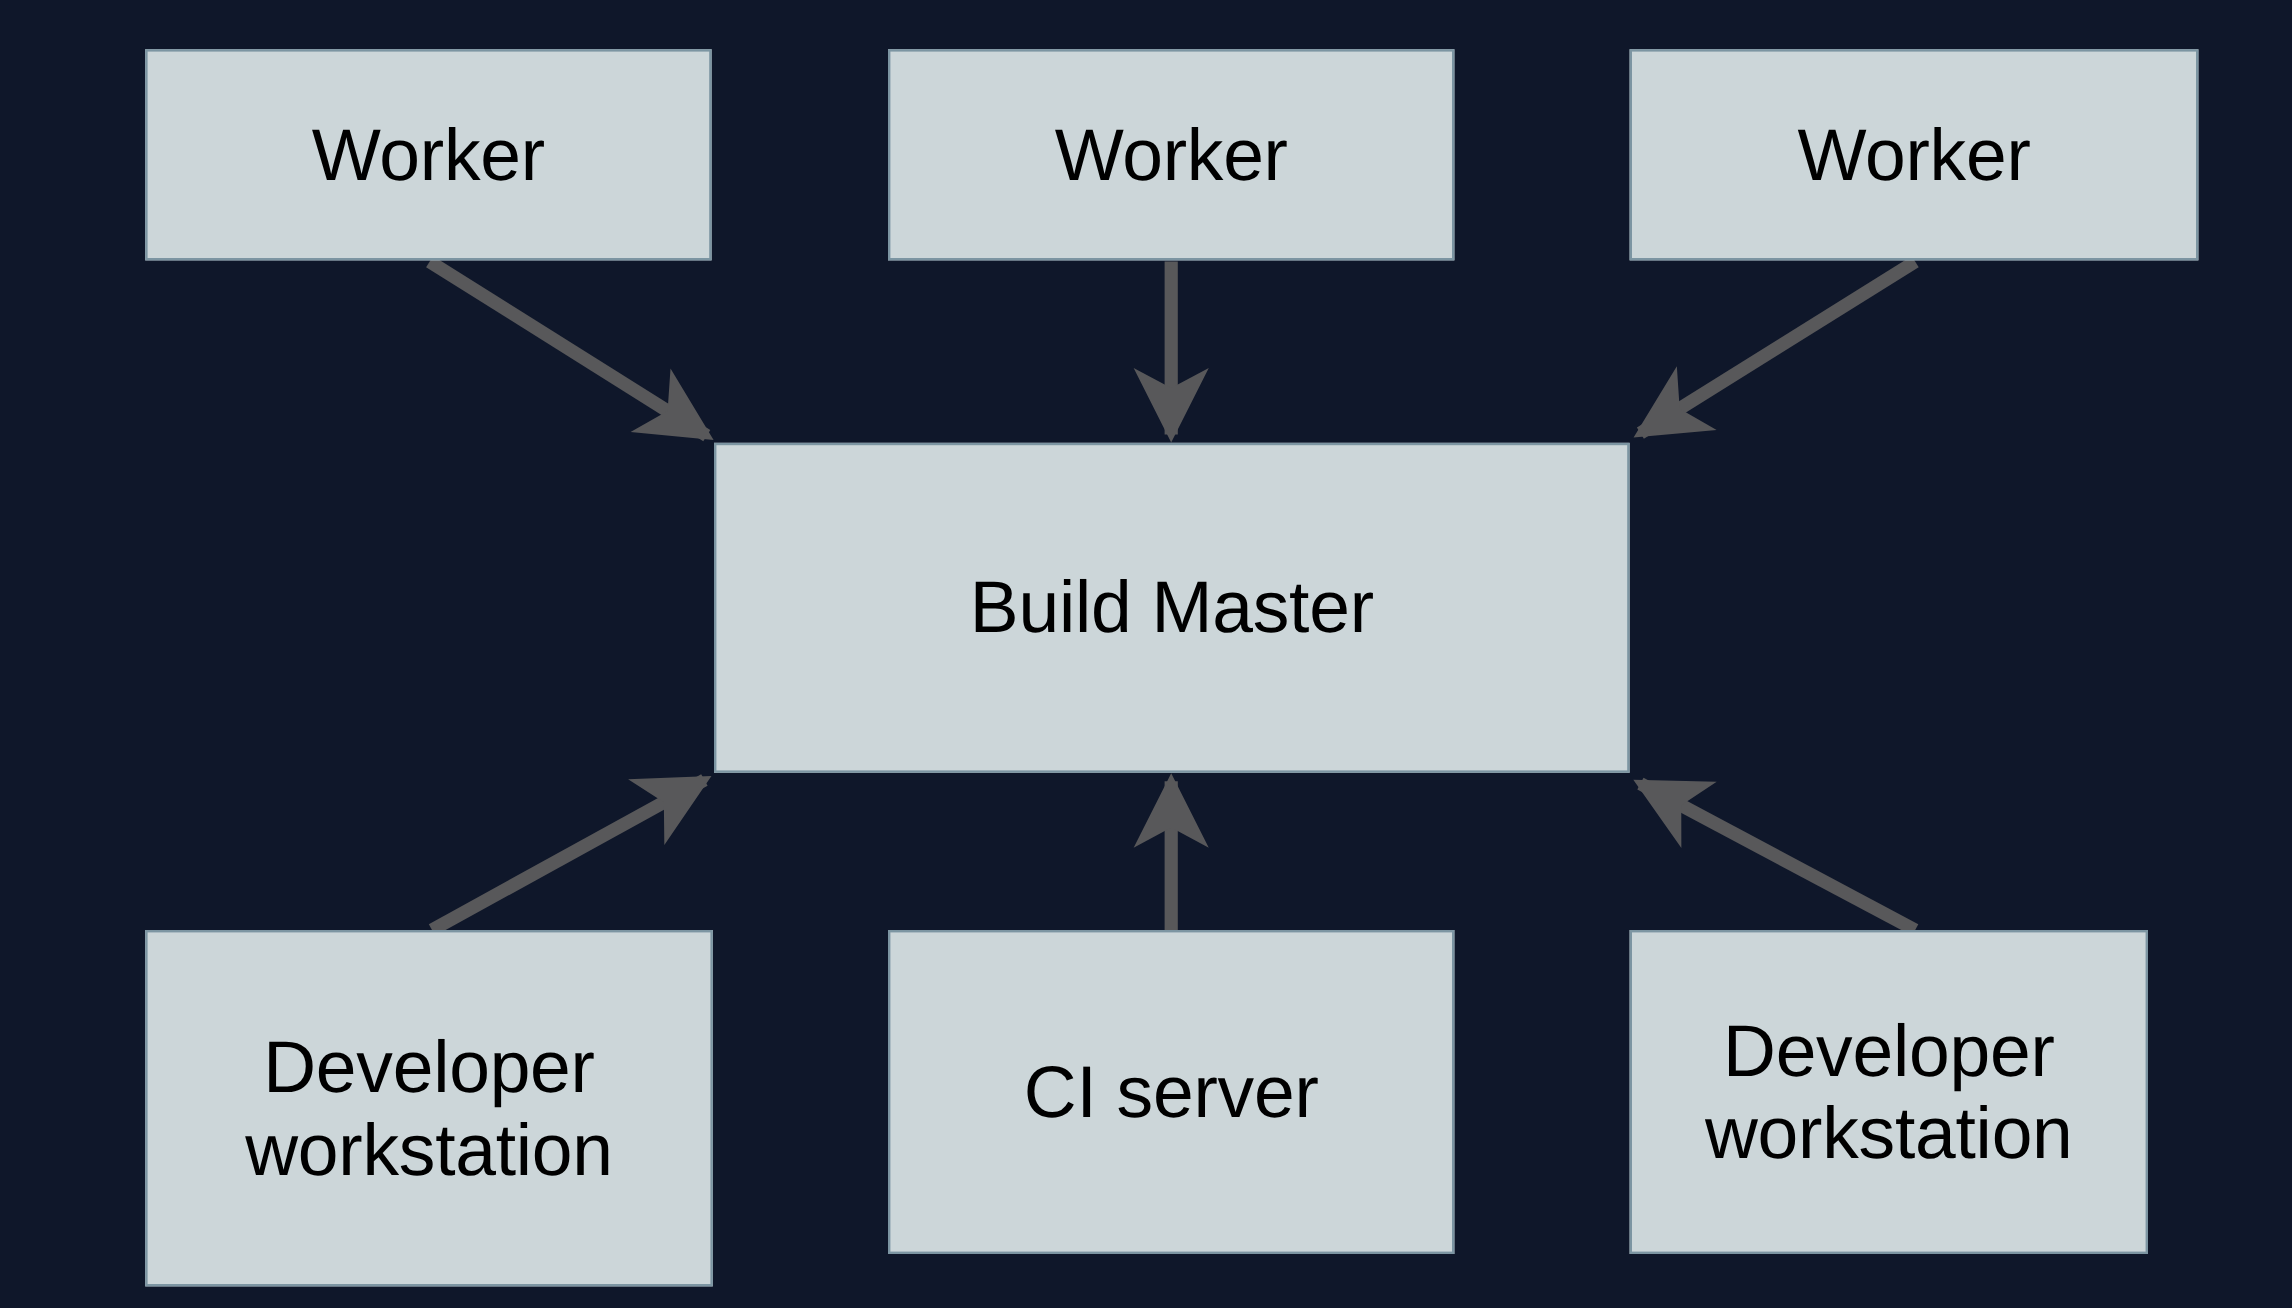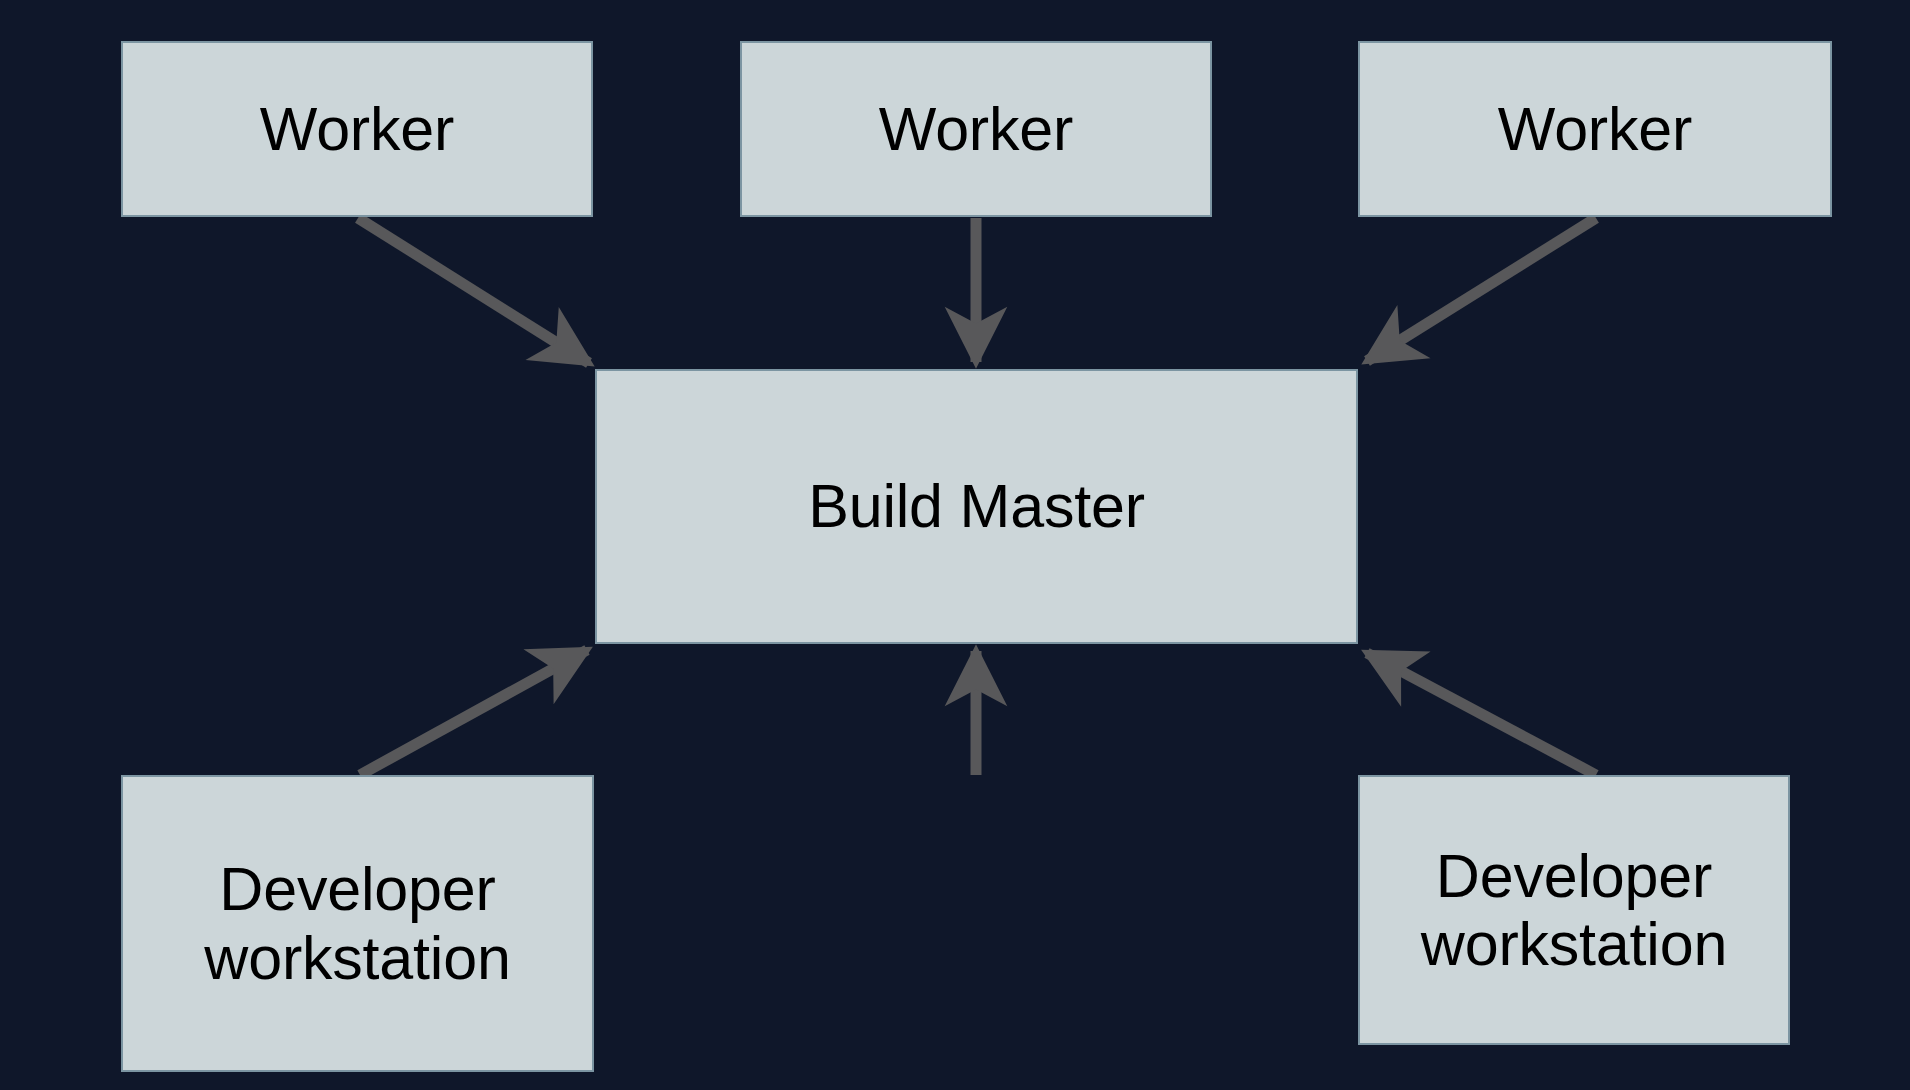--- a/index.html
+++ b/index.html
@@ -94,19 +94,22 @@
 
   <div class="node n-master">
     <span class="node-label">Build Master</span>
   </div>
 
   <div class="node n-devl">
     <span class="node-label">Developer
 workstation</span>
   </div>
 
+  <div class="node n-ci">
+    <span class="node-label">CI server</span>
+  </div>
 
   <div class="node n-devr">
     <span class="node-label">Developer
 workstation</span>
   </div>
 
 </div>
 
 </body></html>

